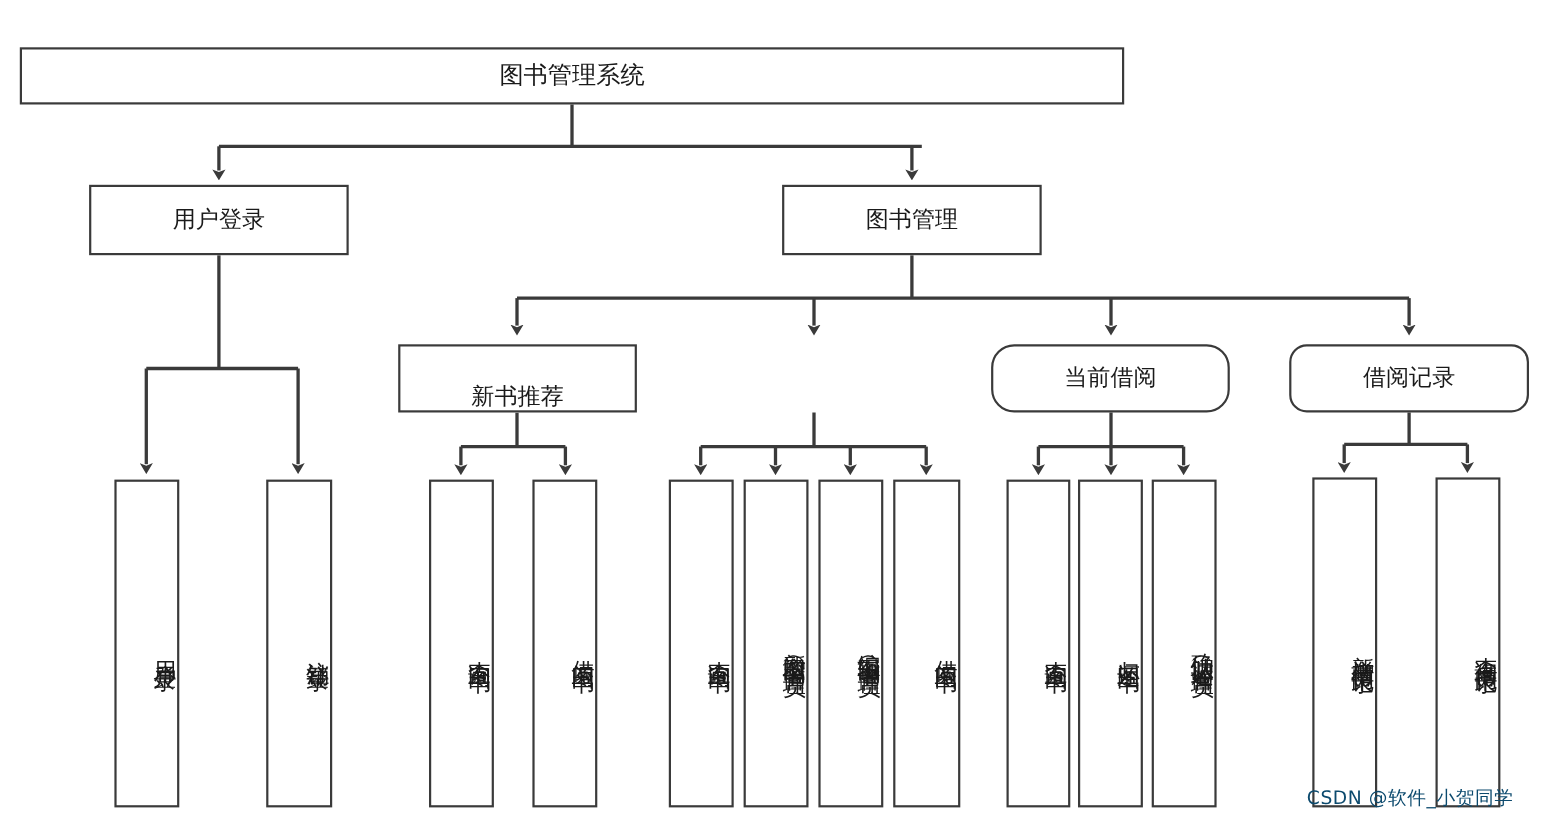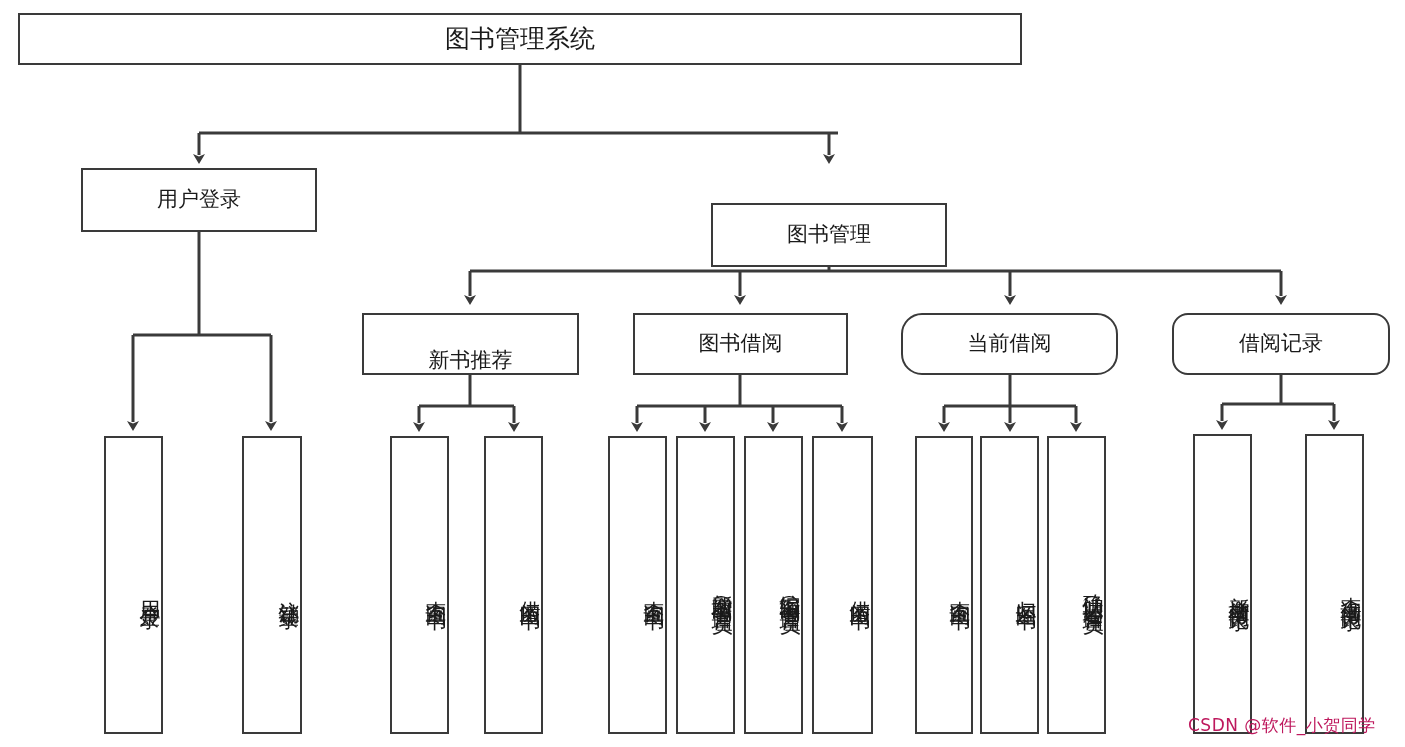--- a/index.html
+++ b/index.html
@@ -18,39 +18,39 @@
     box-sizing:border-box;
     background:#ffffff;
     border:2.5px solid #3a3a3a;
     display:flex;
     align-items:center;
     justify-content:center;
     color:#1a1a1a;
     line-height:1.12;
   }
   .node.h{ font-size:21px; }
-  .node.root{ font-size:25px; }
+  .node.root{ font-size:22px;margin-top:30px; }
   .node.v{
     writing-mode:vertical-rl;
     text-orientation:upright;
     font-size:21px;
     letter-spacing:3px;
     align-items:flex-start;
     justify-content:center;
     padding-top:10px;
   }
   .node.v > span{
     writing-mode:vertical-rl;
     text-orientation:upright;
     letter-spacing:3px;
     white-space:nowrap;
   }
   .watermark{
     position:absolute;
-    color:#be185d;
+    color:#0c4a6e;
     font-size:17px;
     letter-spacing:0.5px;
     white-space:nowrap;
     user-select:none;
   }
 </style>
 </head>
 <body>
 
 <div id="canvas">
@@ -105,29 +105,26 @@
     </g>
   </svg>
 
   <div class="node root" style="left:18px;top:13px;width:1004px;height:52px;">
     <span>图书管理系统</span>
   </div>
 
   <div class="node h" style="left:81px;top:168px;width:236px;height:64px;">
     <span>用户登录</span>
   </div>
-  <div class="node h" style="left:711px;top:168px;width:236px;height:64px;margin-top:35px;">
+  <div class="node h" style="left:711px;top:168px;width:236px;height:64px;">
     <span>图书管理</span>
   </div>
 
   <div class="node h" style="left:362px;top:313px;width:217px;height:62px;align-items:flex-end;">
     <span>新书推荐</span>
-  </div>
-  <div class="node h" style="left:633px;top:313px;width:215px;height:62px;">
-    <span>图书借阅</span>
   </div>
   <div class="node h" style="left:901px;top:313px;width:217px;height:62px;border-radius:21px;">
     <span>当前借阅</span>
   </div>
   <div class="node h" style="left:1172px;top:313px;width:218px;height:62px;border-radius:16px;">
     <span>借阅记录</span>
   </div>
 
   <div class="node v" style="left:104px;top:436px;width:59px;height:298px;">
     <span>用户登录</span>

